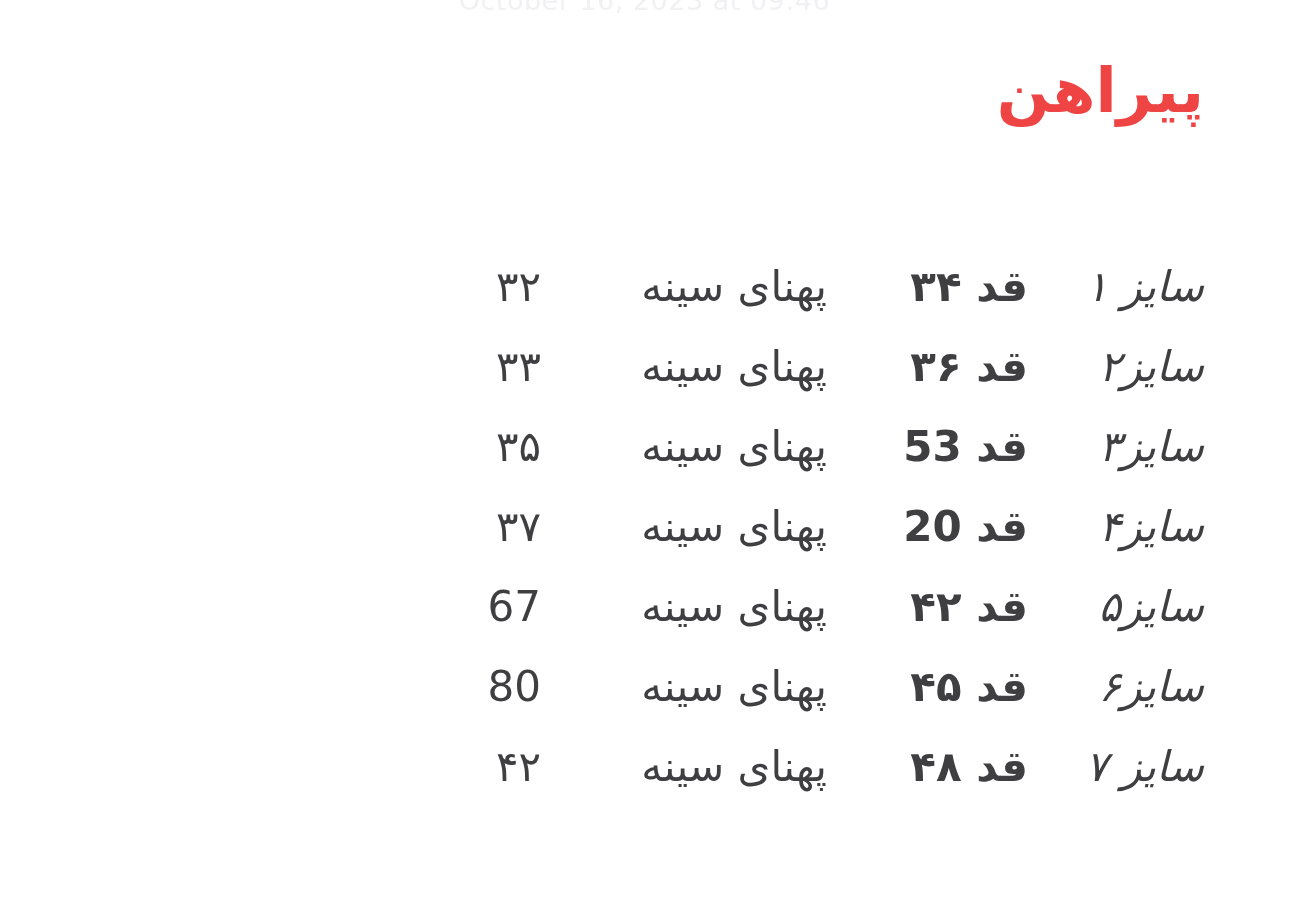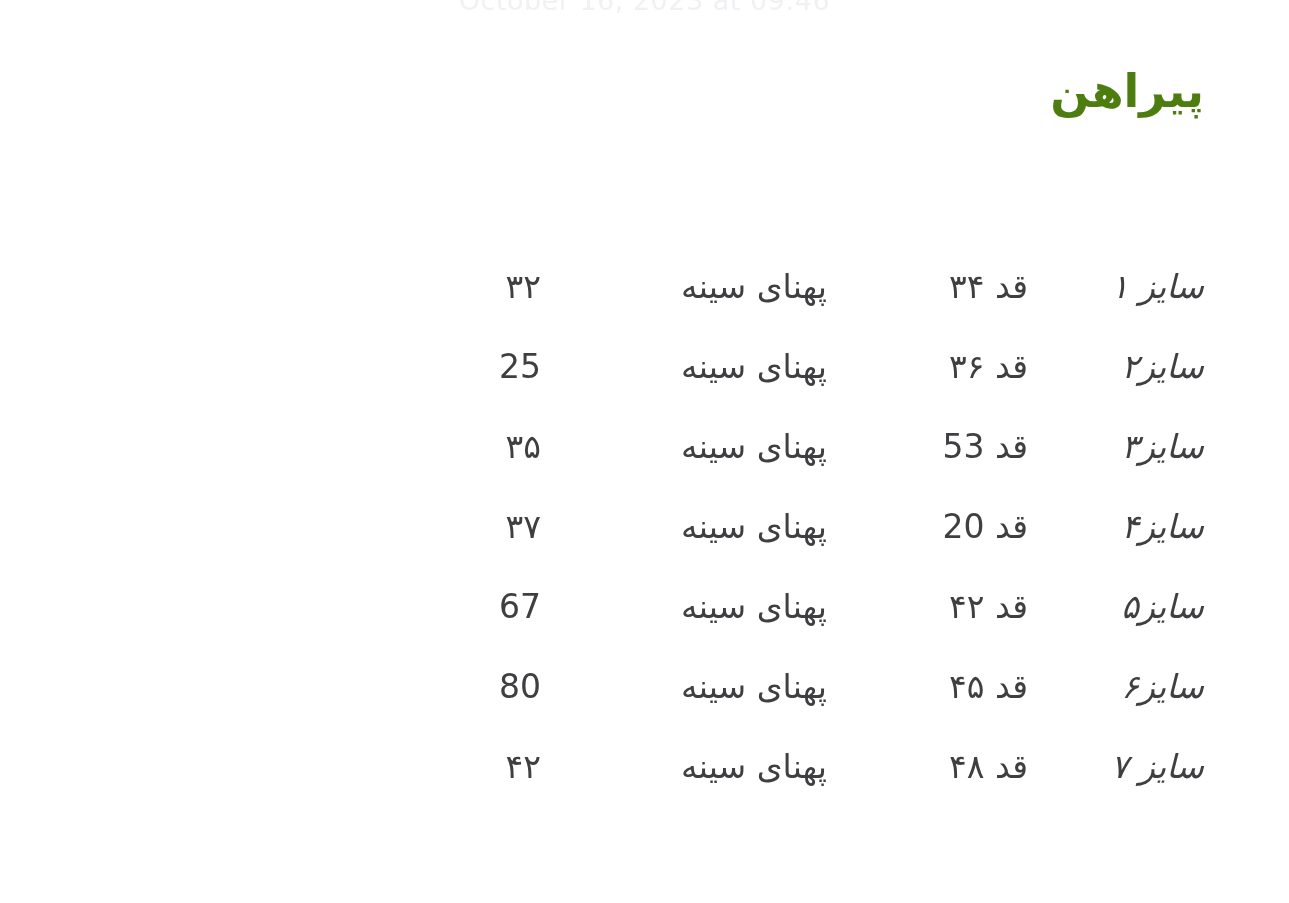--- a/index.html
+++ b/index.html
@@ -31,46 +31,46 @@
   .note-body {
     position: absolute;
     inset: 0;
   }
   .note-title {
     position: absolute;
     top: 36px;
     right: 85px;
     margin: 0;
     direction: rtl;
-    font-size: 46px;
+    font-size: 62px;
     line-height: 110px;
     font-weight: 700;
-    color: #4d7c0f;
+    color: #ef4444;
     white-space: nowrap;
   }
   table.size-table {
     position: absolute;
     top: 247px;
     right: 85px;
     direction: rtl;
     border-collapse: collapse;
     table-layout: fixed;
     color: #3f3f42;
   }
   table.size-table td {
     height: 80px;
     padding: 0;
     vertical-align: middle;
     text-align: right;       
-    font-size: 33px;
+    font-size: 42px;
     line-height: 80px;
     white-space: nowrap;
   }
   td.col-size  { width: 176px; font-style: italic; }
-  td.col-qad   { width: 201px; }
+  td.col-qad   { width: 201px; font-weight: bold; }
   td.col-chest { width: 286px; }
   td.col-value { width: 110px; }
 </style>
 </head>
 <body>
 
 <div class="canvas">
 
   <div class="date-header">October 16, 2023 at 09:46</div>
 
@@ -83,21 +83,21 @@
         <tr>
           <td class="col-size">سایز ۱</td>
           <td class="col-qad">قد ۳۴</td>
           <td class="col-chest">پهنای سینه</td>
           <td class="col-value">۳۲</td>
         </tr>
         <tr>
           <td class="col-size">سایز۲</td>
           <td class="col-qad">قد ۳۶</td>
           <td class="col-chest">پهنای سینه</td>
-          <td class="col-value">25</td>
+          <td class="col-value">۳۳</td>
         </tr>
         <tr>
           <td class="col-size">سایز۳</td>
           <td class="col-qad">قد 53</td>
           <td class="col-chest">پهنای سینه</td>
           <td class="col-value">۳۵</td>
         </tr>
         <tr>
           <td class="col-size">سایز۴</td>
           <td class="col-qad">قد 20</td>

